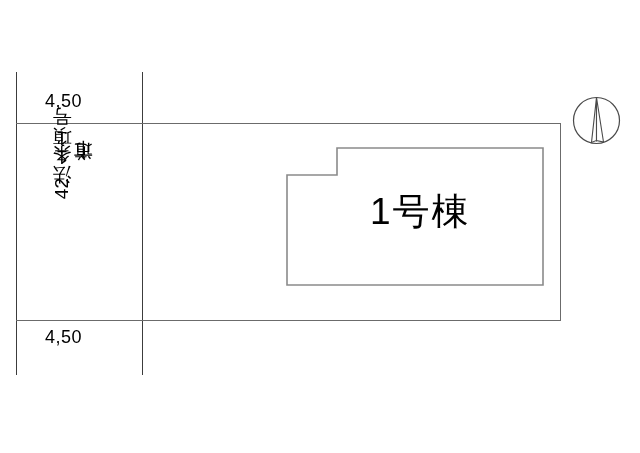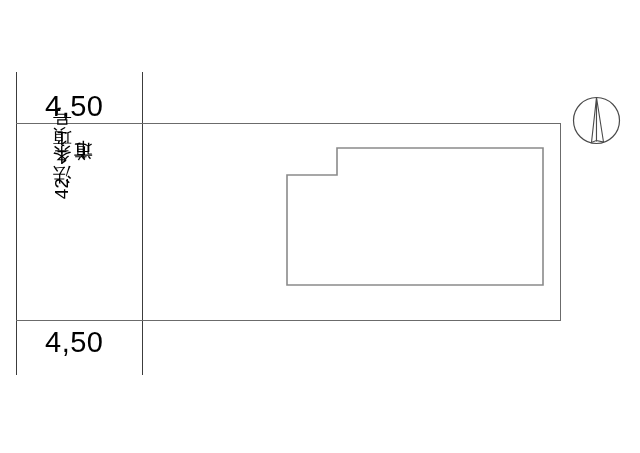--- a/index.html
+++ b/index.html
@@ -45,21 +45,21 @@
     left: 287px;
     top: 148px;
     width: 257px;
     height: 138px;
   }
   .building svg { display: block; overflow: visible; }
 
   
   .dim-label {
     position: absolute;
-    font-size: 29px;
+    font-size: 18px;
     color: #000000;
     letter-spacing: 0.5px;
     white-space: nowrap;
     line-height: 1;
   }
   .dim-top    { left: 45px;  top: 92px; }
   .dim-bottom { left: 45px;  top: 328px; }
 
   .road-text {
     position: absolute;
@@ -125,20 +125,21 @@
 
   <div class="dim-label dim-top">4,50</div>
 
   <div class="dim-label dim-bottom">4,50</div>
 
   <div class="road-text">
     <span class="vcol c1">法42条１項１号</span>
     <span class="vcol c2">市道</span>
   </div>
 
+  <div class="building-label">1号棟</div>
 
   <div class="compass">
     <svg width="49" height="49" viewBox="0 0 49 49" xmlns="http://www.w3.org/2000/svg">
       <circle cx="24.5" cy="24.5" r="23" fill="none" stroke="#4a4a4a" stroke-width="1.2"></circle>
       <path d="M 24.5 1.5 L 19.5 46.5 L 24.5 44.5 Z" fill="#ffffff" stroke="#4a4a4a" stroke-width="1.1"></path>
       <path d="M 24.5 1.5 L 31.5 46.0 L 24.5 44.5 Z" fill="#ffffff" stroke="#4a4a4a" stroke-width="1.1"></path>
       <line x1="24.5" y1="1.5" x2="24.5" y2="45.5" stroke="#4a4a4a" stroke-width="1.0"></line>
     </svg>
   </div>
 

